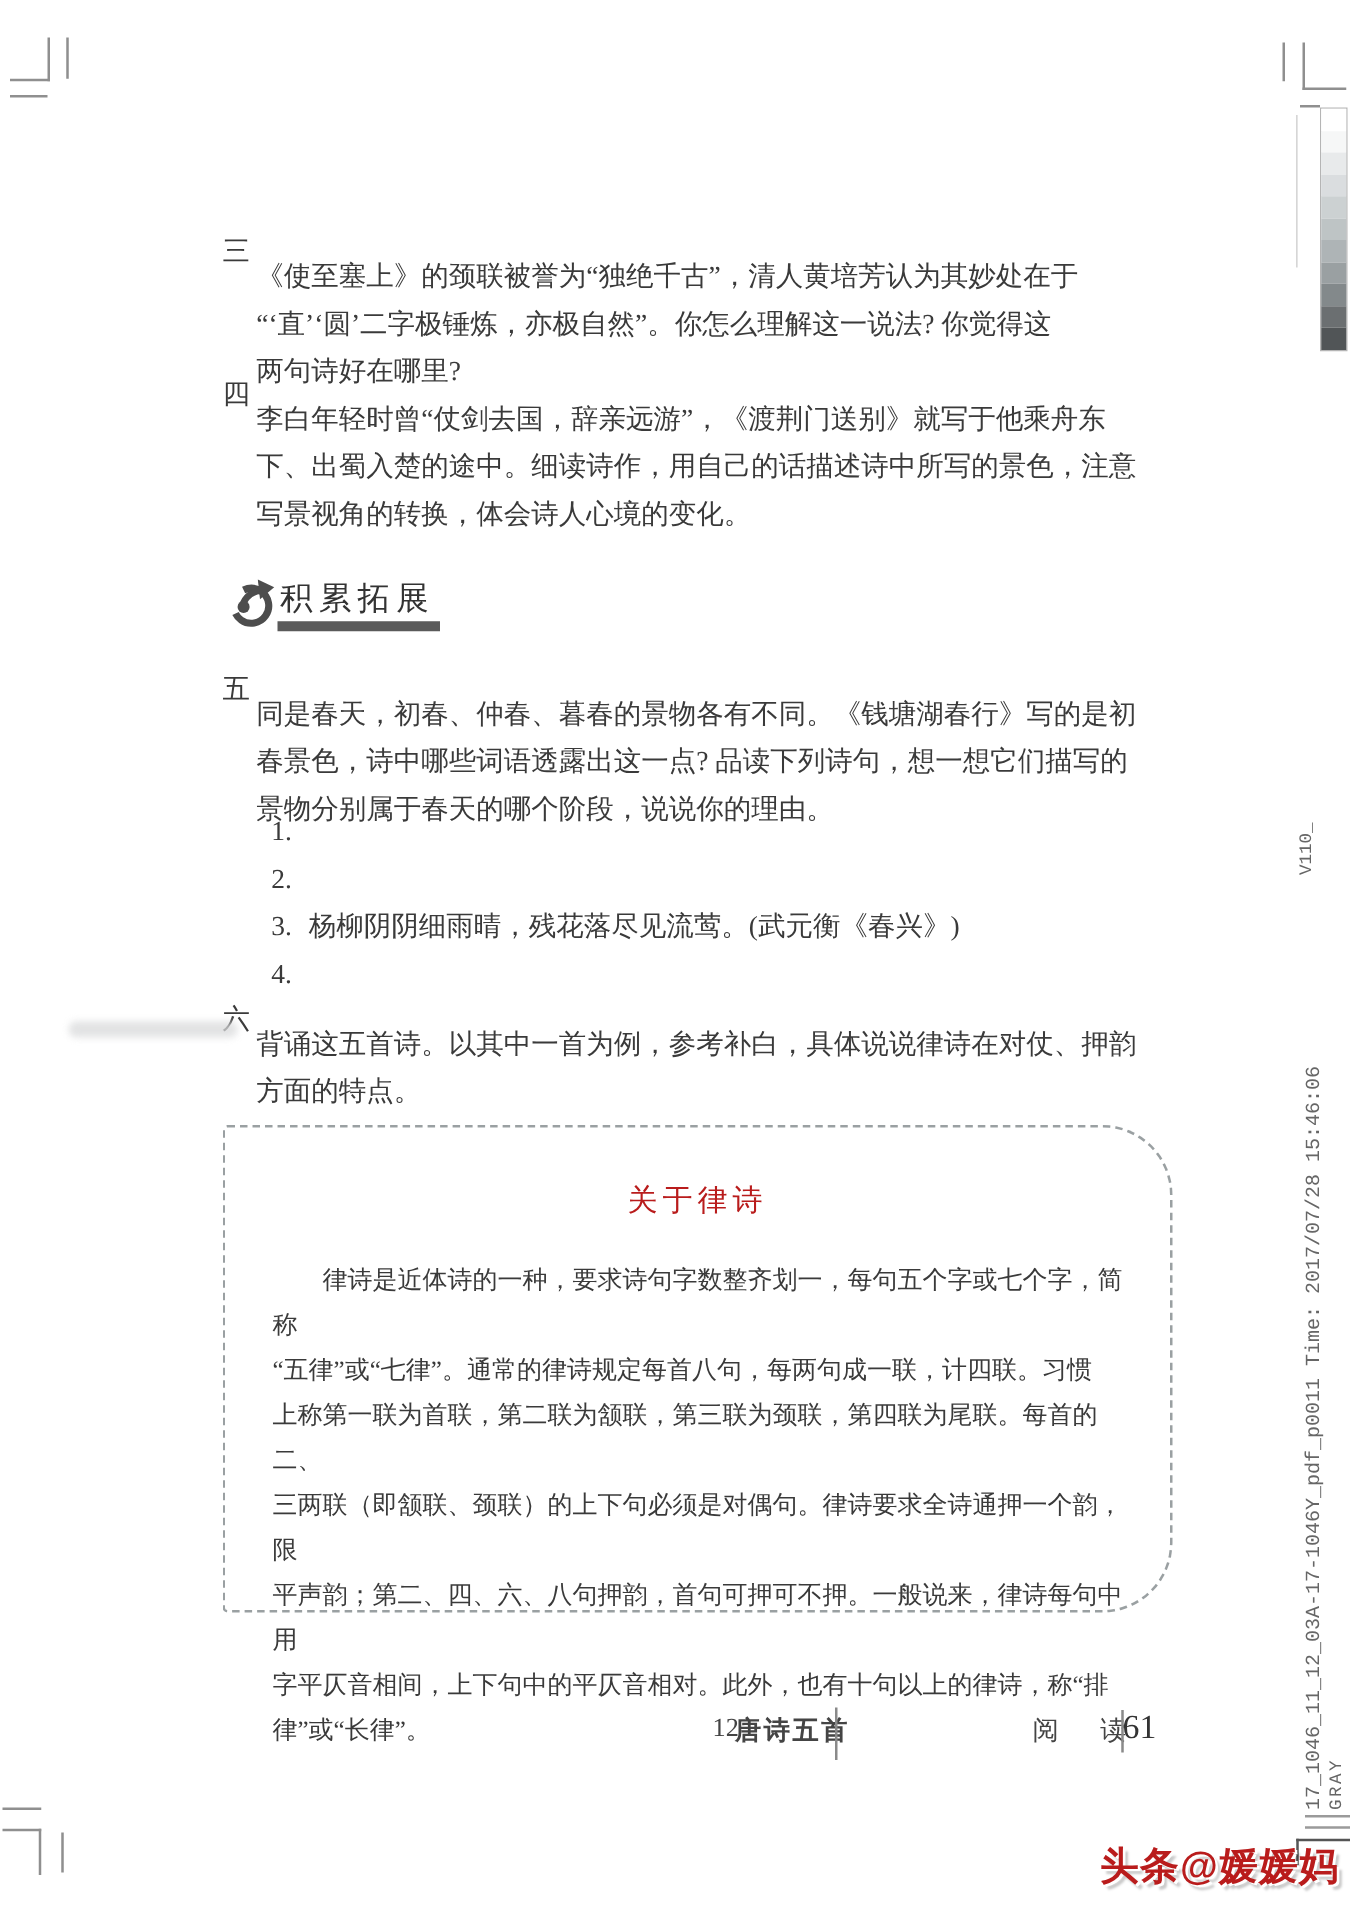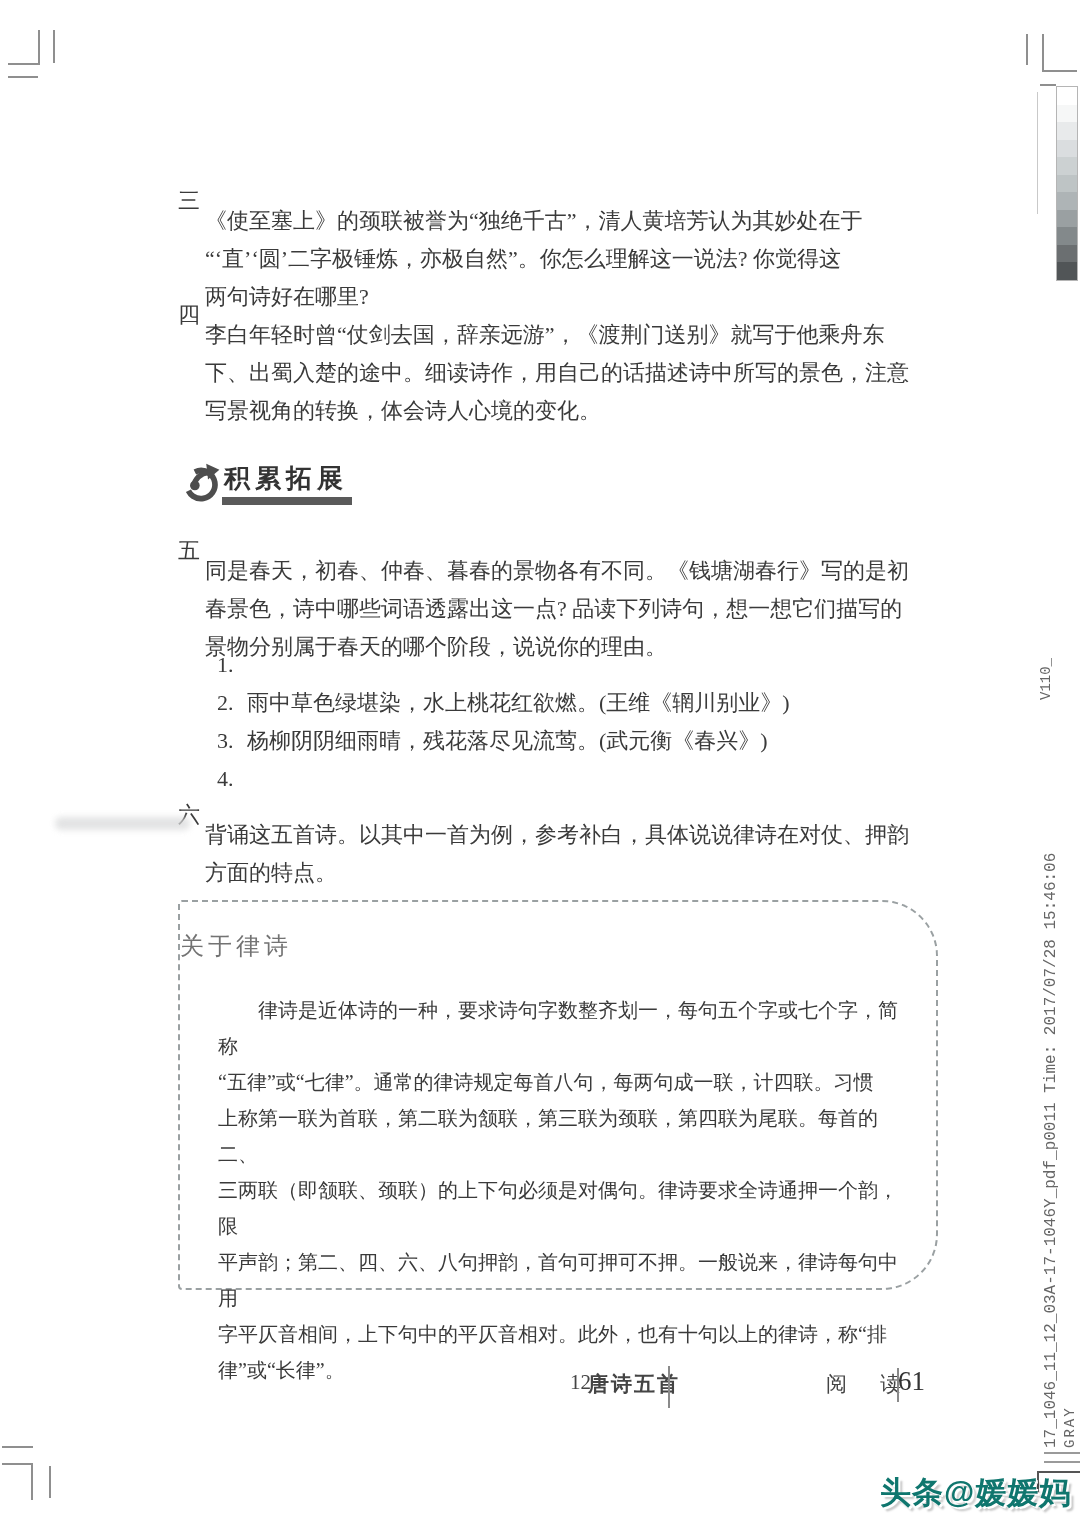--- a/index.html
+++ b/index.html
@@ -35,54 +35,54 @@
   .grayscale > div{flex:1;}
   
   .q{position:absolute;left:178px;width:792px;display:flex;
      font-size:22px;line-height:38px;}
   .qnum{width:27px;flex:none;}
   .qtext{flex:1;white-space:pre-line;margin-top:20px;}
   .q3{top:182px;} .q4{top:296px;} .q5{top:532px;} .q6{top:796px;}
   
   .section-icon{position:absolute;left:180px;top:460px;width:42px;height:44px;}
   .section-title{position:absolute;left:224px;top:461px;font-size:26px;
-     font-weight:700;letter-spacing:5px;color:#333;}
+     font-weight:400;letter-spacing:5px;color:#333;}
   .section-bar{position:absolute;left:222px;top:497px;width:130px;height:8px;
      background:#5a5a5a;}
   
   .poem-list{position:absolute;left:217px;top:646px;width:740px;
      font-size:22px;line-height:38px;}
   .poem-row{display:flex;}
   .poem-num{width:30px;flex:none;font-family:"Liberation Serif",serif;}
   
   .info-box{position:absolute;left:178px;top:900px;width:760px;height:390px;
      border:2px dashed #9aa0a2;border-radius:4px 56px 56px 4px;
      box-sizing:border-box;}
-  .info-box-title{margin-top:28px;text-align:left;font-size:24px;
-     letter-spacing:4px;color:#737373;}
+  .info-box-title{margin-top:42px;text-align:center;font-size:24px;
+     letter-spacing:4px;color:#b91c1c;}
   .info-box-body{margin:30px 30px 0 38px;font-size:20px;line-height:36px;
      white-space:pre-line;text-indent:2em;color:#3a3a3a;}
   
   .footer-item{position:absolute;font-size:21px;color:#444;}
   .f-lesson-num{left:570px;top:1370px;}
   .f-lesson-title{left:588px;top:1370px;letter-spacing:2px;font-weight:600;}
   .f-div1{left:668px;top:1366px;width:2px;height:42px;background:#8a8a8a;}
   .f-section{left:826px;top:1370px;letter-spacing:14px;}
   .f-div2{left:897px;top:1368px;width:2px;height:34px;background:#8a8a8a;}
   .f-page{left:898px;top:1366px;font-size:27px;color:#333;}
   
   .side-rot{position:absolute;transform:rotate(-90deg);transform-origin:0 0;
      font-family:"Liberation Mono","DejaVu Sans Mono",monospace;color:#666;}
   .side-version{left:1038px;top:700px;width:80px;font-size:14px;}
   .side-print{left:1042px;top:1448px;width:624px;font-size:16px;line-height:19px;}
   .side-gray{font-size:14px;letter-spacing:2px;}
   
   .watermark{position:absolute;left:880px;top:1472px;
      font-family:"Liberation Sans","DejaVu Sans",sans-serif;
-     font-size:31px;font-weight:700;color:#0f766e;letter-spacing:1px;
+     font-size:31px;font-weight:700;color:#b91c1c;letter-spacing:1px;
      text-shadow:2px 2px 0 #ffffff,4px 4px 2px rgba(0,0,0,.22);}
   
   .smudge{position:absolute;left:55px;top:817px;width:135px;height:13px;
      background:#d9dadb;border-radius:6px;filter:blur(3px);opacity:.75;}
 </style>
 </head>
 <body>
 
 <div class="page">
 
@@ -143,21 +143,20 @@
 春景色，诗中哪些词语透露出这一点? 品读下列诗句，想一想它们描写的
 景物分别属于春天的哪个阶段，说说你的理由。</div>
   </div>
 
   <div class="poem-list">
     <div class="poem-row">
       <div class="poem-num">1.</div>
     </div>
     <div class="poem-row">
       <div class="poem-num">2.</div>
-      <div>雨中草色绿堪染，水上桃花红欲燃。(王维《辋川别业》)</div>
     </div>
     <div class="poem-row">
       <div class="poem-num">3.</div>
       <div>杨柳阴阴细雨晴，残花落尽见流莺。(武元衡《春兴》)</div>
     </div>
     <div class="poem-row">
       <div class="poem-num">4.</div>
     </div>
   </div>
 

